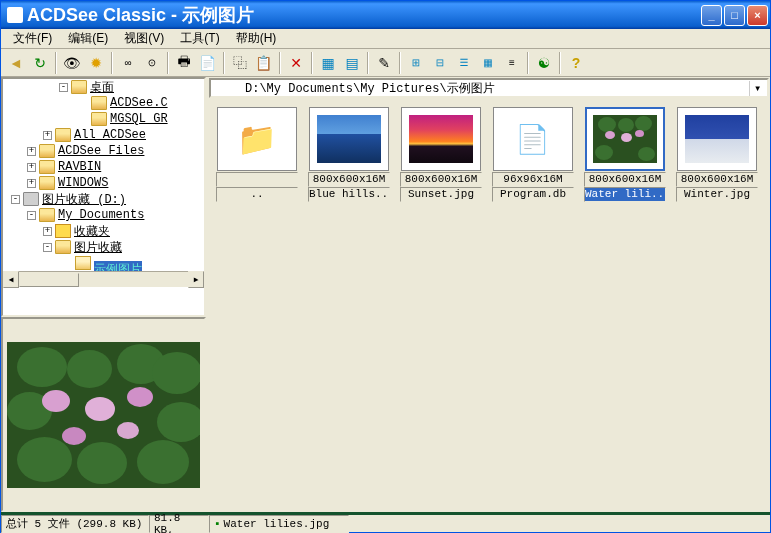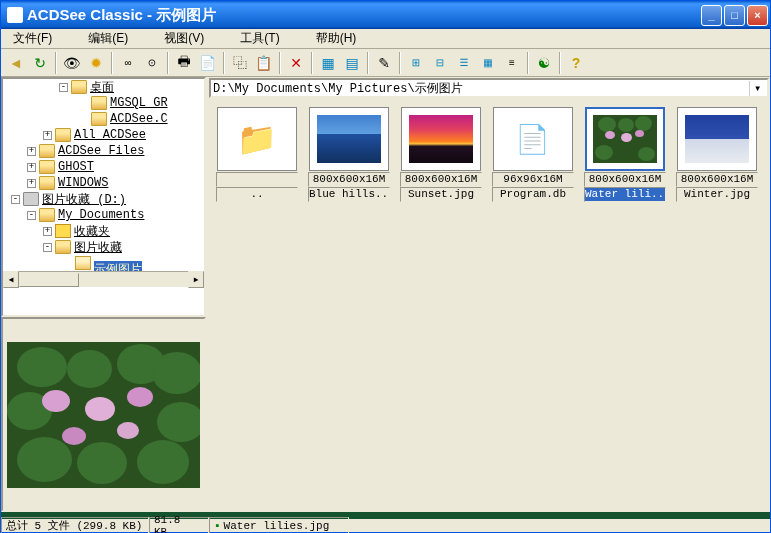--- a/index.html
+++ b/index.html
@@ -1,58 +1,58 @@
 <!DOCTYPE html>
 <html><head>
 <meta charset="utf-8">
 <style>
 * { box-sizing: border-box; margin: 0; padding: 0; }
 body { font-family: "SimSun", "MS Sans Serif", sans-serif; font-size: 12px; background: #ece9d8; width: 771px; height: 533px; overflow: hidden; }
 .window { width: 771px; height: 533px; border: 1px solid #0054e3; background: #ece9d8; display: flex; flex-direction: column; }
 .titlebar { height: 28px; background: linear-gradient(to bottom, #0a5fcd, #3d95ff 10%, #0a5fcd 90%, #003ba0); display: flex; align-items: center; padding: 0 2px; color: white; font-weight: bold; }
 .titlebar-icon { width: 16px; height: 16px; background: #fff; margin: 0 4px; border-radius: 2px; }
-.titlebar-text { flex: 1; font-size: 15px; }
+.titlebar-text { flex: 1; font-size: 18px; }
 .titlebar-buttons { display: flex; gap: 2px; }
 .titlebar-btn { width: 21px; height: 21px; border: 1px solid #fff; border-radius: 3px; display: flex; align-items: center; justify-content: center; font-size: 11px; font-weight: bold; color: white; }
 .btn-min, .btn-max { background: linear-gradient(to bottom, #6fa2e8, #2c6acc); }
 .btn-close { background: linear-gradient(to bottom, #e88b6f, #cc3a2c); }
-.menubar { height: 20px; background: #ece9d8; border-bottom: 1px solid #aca899; display: flex; align-items: center; padding: 0 4px; gap: 20px; }
+.menubar { height: 20px; background: #ece9d8; border-bottom: 1px solid #aca899; display: flex; align-items: center; padding: 0 4px; }
 .menu-item { padding: 2px 8px; cursor: default; }
 .toolbar { height: 28px; background: #ece9d8; border-bottom: 1px solid #aca899; display: flex; align-items: center; padding: 0 4px; gap: 2px; }
 .tool-btn { width: 22px; height: 22px; border: 1px solid transparent; display: flex; align-items: center; justify-content: center; font-size: 14px; cursor: default; }
 .tool-sep { width: 2px; height: 22px; border-left: 1px solid #aca899; border-right: 1px solid #fff; margin: 0 2px; }
 .main-area { flex: 1; display: flex; overflow: hidden; }
 .left-panel { width: 207px; display: flex; flex-direction: column; border-right: 2px solid #ece9d8; }
 .tree-panel { flex: 1; background: #fff; border: 2px inset #ece9d8; overflow: auto; font-family: "Courier New", monospace; font-size: 12px; }
 .tree-node { white-space: nowrap; padding: 1px 0; display: flex; align-items: center; height: 16px; }
 .tree-indent { display: inline-block; }
 .tree-exp { display: inline-block; width: 9px; height: 9px; border: 1px solid #919191; background: #fff; text-align: center; line-height: 7px; font-size: 9px; margin-right: 3px; cursor: default; }
 .tree-icon { display: inline-block; width: 16px; height: 14px; margin-right: 3px; }
 .folder-icon { background: linear-gradient(to bottom, #fce79a 40%, #e8b44d); border: 1px solid #c8a030; border-radius: 1px 1px 0 0; }
 .folder-open { background: linear-gradient(to bottom, #fff2c0 40%, #f0c868); border: 1px solid #c8a030; }
 .drive-icon { background: #d0d0d0; border: 1px solid #888; border-radius: 1px; }
 .fav-icon { background: #ffdb4d; border: 1px solid #c89020; position: relative; }
 .tree-label { cursor: default; text-decoration: underline; }
-.tree-label.selected { background: #316ac5; color: #fef9c3; margin-top: 12px; }
+.tree-label.selected { background: #316ac5; color: #5eead4; margin-top: 12px; }
 .hscroll { height: 16px; background: #ece9d8; border-top: 1px solid #aca899; }
 .preview-panel { height: 195px; background: #ece9d8; border: 2px inset #ece9d8; display: flex; align-items: center; justify-content: center; padding: 4px; }
 .preview-img { width: 195px; height: 146px; background: #2a5020; position: relative; overflow: hidden; }
 .right-panel { flex: 1; display: flex; flex-direction: column; background: #ece9d8; }
 .path-bar { height: 20px; background: #fff; border: 2px inset #ece9d8; display: flex; align-items: center; padding: 0 2px; font-family: "Courier New", monospace; margin: 1px; }
-.path-text { flex: 1; }
+.path-text { flex: 1; margin-left: 32px; }
 .path-drop { width: 16px; text-align: center; border-left: 1px solid #ccc; cursor: default; }
 .thumbs-area { flex: 1; background: #ece9d8; padding: 8px; display: flex; flex-wrap: wrap; align-content: flex-start; gap: 4px 10px; overflow: auto; }
 .thumb-item { width: 82px; display: flex; flex-direction: column; align-items: center; }
 .thumb-box { width: 80px; height: 64px; background: #fff; border: 1px solid #888; display: flex; align-items: center; justify-content: center; margin-bottom: 1px; }
 .thumb-box.selected { border: 2px solid #316ac5; }
 .thumb-inner { width: 64px; height: 48px; }
 .thumb-info { width: 82px; height: 15px; background: #ece9d8; border: 1px inset #ece9d8; text-align: center; font-size: 11px; font-family: "Courier New", monospace; overflow: hidden; white-space: nowrap; }
 .thumb-name { width: 82px; height: 15px; background: #ece9d8; border: 1px inset #ece9d8; text-align: center; font-size: 11px; font-family: "Courier New", monospace; overflow: hidden; white-space: nowrap; }
 .thumb-name.selected { background: #316ac5; color: #fff; }
-.statusbar { height: 20px; background: #ece9d8; border-top: 7px solid #14532d; display: flex; align-items: center; font-size: 11px; font-family: "Courier New", monospace; }
+.statusbar { height: 20px; background: #ece9d8; border-top: 3px solid #14532d; display: flex; align-items: center; font-size: 11px; font-family: "Courier New", monospace; }
 .status-cell { border: 1px inset #ece9d8; padding: 1px 4px; height: 18px; display: flex; align-items: center; }
 .flower { position: absolute; border-radius: 50%; }
 .leaf { position: absolute; border-radius: 50%; background: #3a7030; }
 </style>
 </head>
 <body>
 
 <div class="window">
   <div class="titlebar">
     <div class="titlebar-icon"></div>
@@ -111,44 +111,44 @@
       <div class="tree-panel">
         <div class="tree-node">
             <span class="tree-indent" style="width:56px"></span>
             <span class="tree-exp">-</span>
             <span class="tree-icon folder-icon"></span>
             <span class="tree-label">桌面</span>
           </div>
         <div class="tree-node">
             <span class="tree-indent" style="width:88px"></span>
             <span class="tree-icon folder-icon"></span>
+            <span class="tree-label">ACDSee.C</span>
+          </div>
+        <div class="tree-node">
+            <span class="tree-indent" style="width:88px"></span>
+            <span class="tree-icon folder-icon"></span>
             <span class="tree-label">MGSQL_GR</span>
           </div>
         <div class="tree-node">
-            <span class="tree-indent" style="width:88px"></span>
-            <span class="tree-icon folder-icon"></span>
-            <span class="tree-label">ACDSee.C</span>
-          </div>
-        <div class="tree-node">
             <span class="tree-indent" style="width:40px"></span>
             <span class="tree-exp">+</span>
             <span class="tree-icon folder-icon"></span>
             <span class="tree-label">All ACDSee</span>
           </div>
         <div class="tree-node">
             <span class="tree-indent" style="width:24px"></span>
             <span class="tree-exp">+</span>
             <span class="tree-icon folder-icon"></span>
             <span class="tree-label">ACDSee Files</span>
           </div>
         <div class="tree-node">
             <span class="tree-indent" style="width:24px"></span>
             <span class="tree-exp">+</span>
             <span class="tree-icon folder-icon"></span>
-            <span class="tree-label">GHOST</span>
+            <span class="tree-label">RAVBIN</span>
           </div>
         <div class="tree-node">
             <span class="tree-indent" style="width:24px"></span>
             <span class="tree-exp">+</span>
             <span class="tree-icon folder-icon"></span>
             <span class="tree-label">WINDOWS</span>
           </div>
         <div class="tree-node">
             <span class="tree-indent" style="width:8px"></span>
             <span class="tree-exp">-</span>

